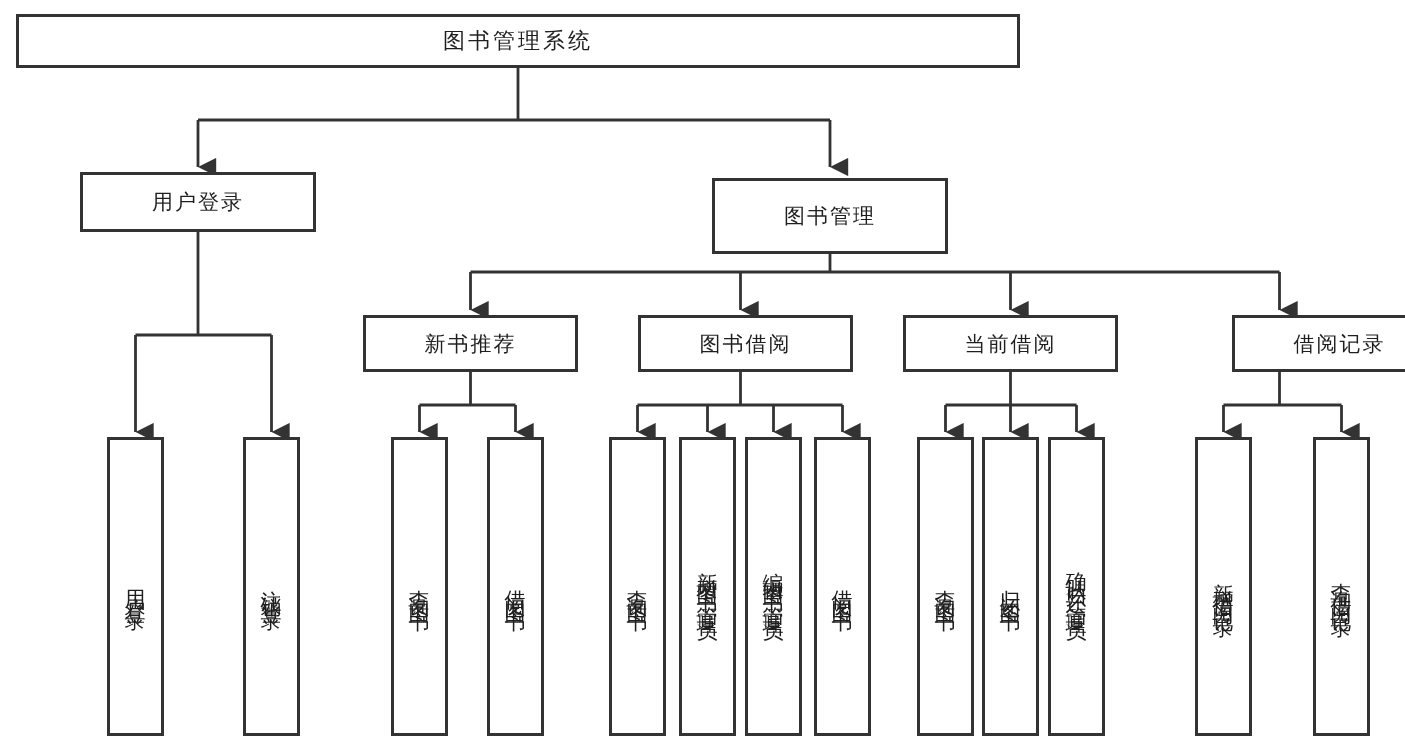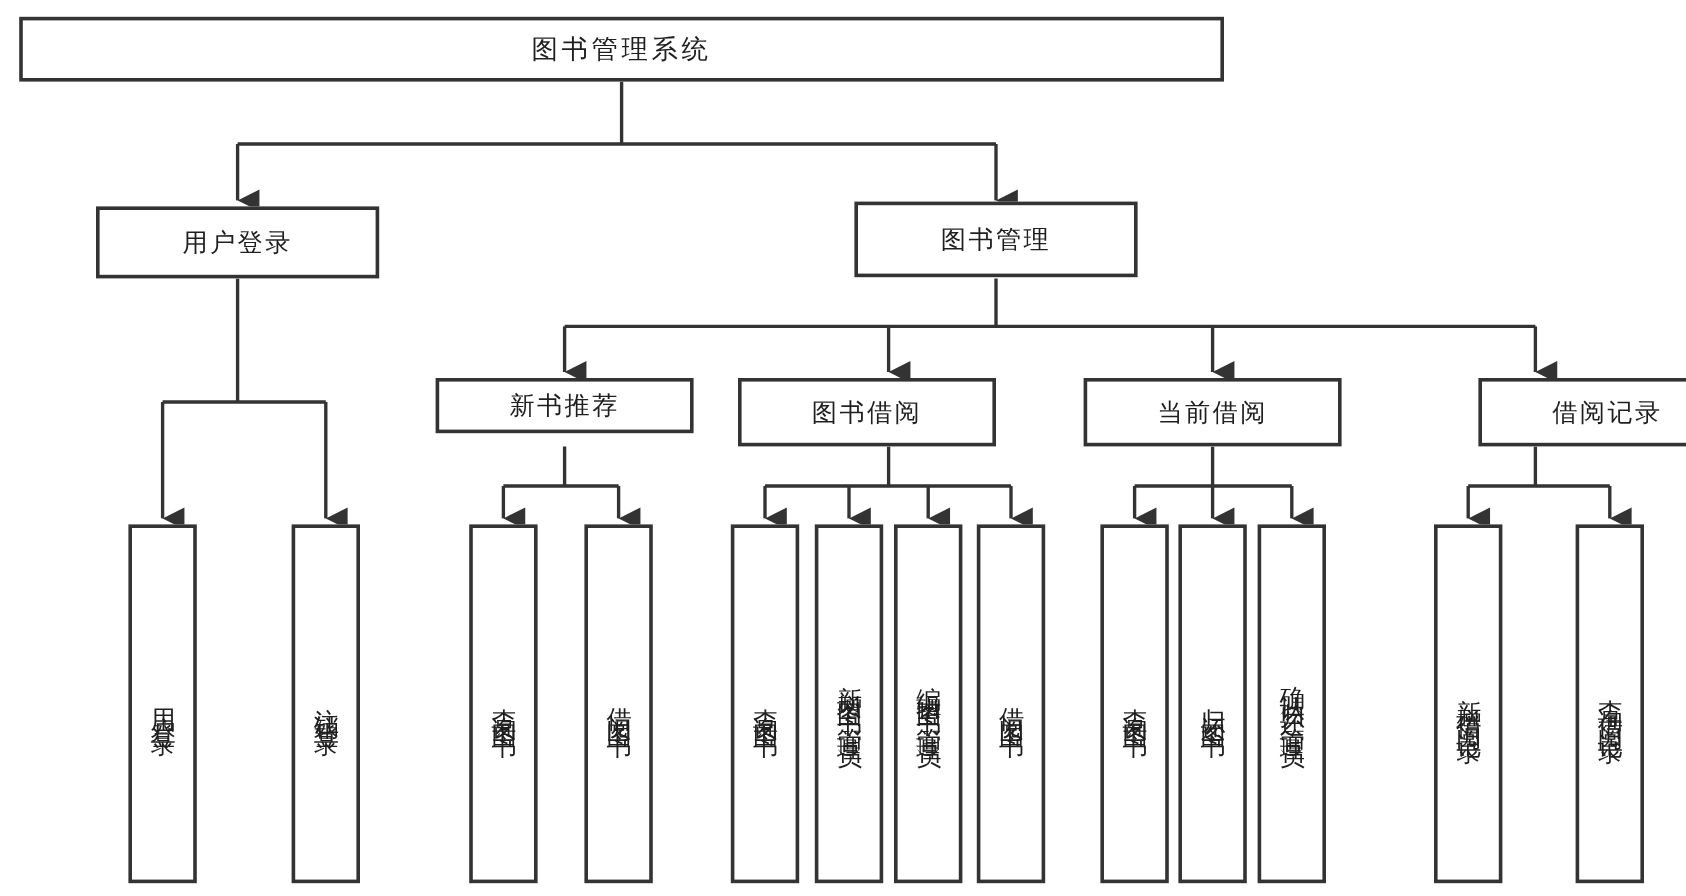--- a/index.html
+++ b/index.html
@@ -107,28 +107,28 @@
     </g>
   </svg>
 
   <div class="node hnode root-node" style="left:16px; top:14px; width:1004px; height:54px;">
     <span>图书管理系统</span>
   </div>
 
   <div class="node hnode" style="left:80px; top:172px; width:236px; height:60px;">
     <span>用户登录</span>
   </div>
-  <div class="node hnode" style="left:712px; top:168px; width:236px; height:63px;">
+  <div class="node hnode" style="left:712px; top:178px; width:236px; height:76px;">
     <span>图书管理</span>
   </div>
 
-  <div class="node hnode" style="left:363px; top:315px; width:215px; height:46px;">
+  <div class="node hnode" style="left:363px; top:315px; width:215px; height:57px;">
     <span>新书推荐</span>
   </div>
-  <div class="node hnode" style="left:615px; top:315px; width:215px; height:57px;">
+  <div class="node hnode" style="left:638px; top:315px; width:215px; height:57px;">
     <span>图书借阅</span>
   </div>
   <div class="node hnode" style="left:903px; top:315px; width:215px; height:57px;text-align:right;">
     <span>当前借阅</span>
   </div>
   <div class="node hnode" style="left:1232px; top:315px; width:215px; height:57px;">
     <span>借阅记录</span>
   </div>
 
   <div class="node leaf" style="left:107px; top:437px; width:57px; height:299px;">

